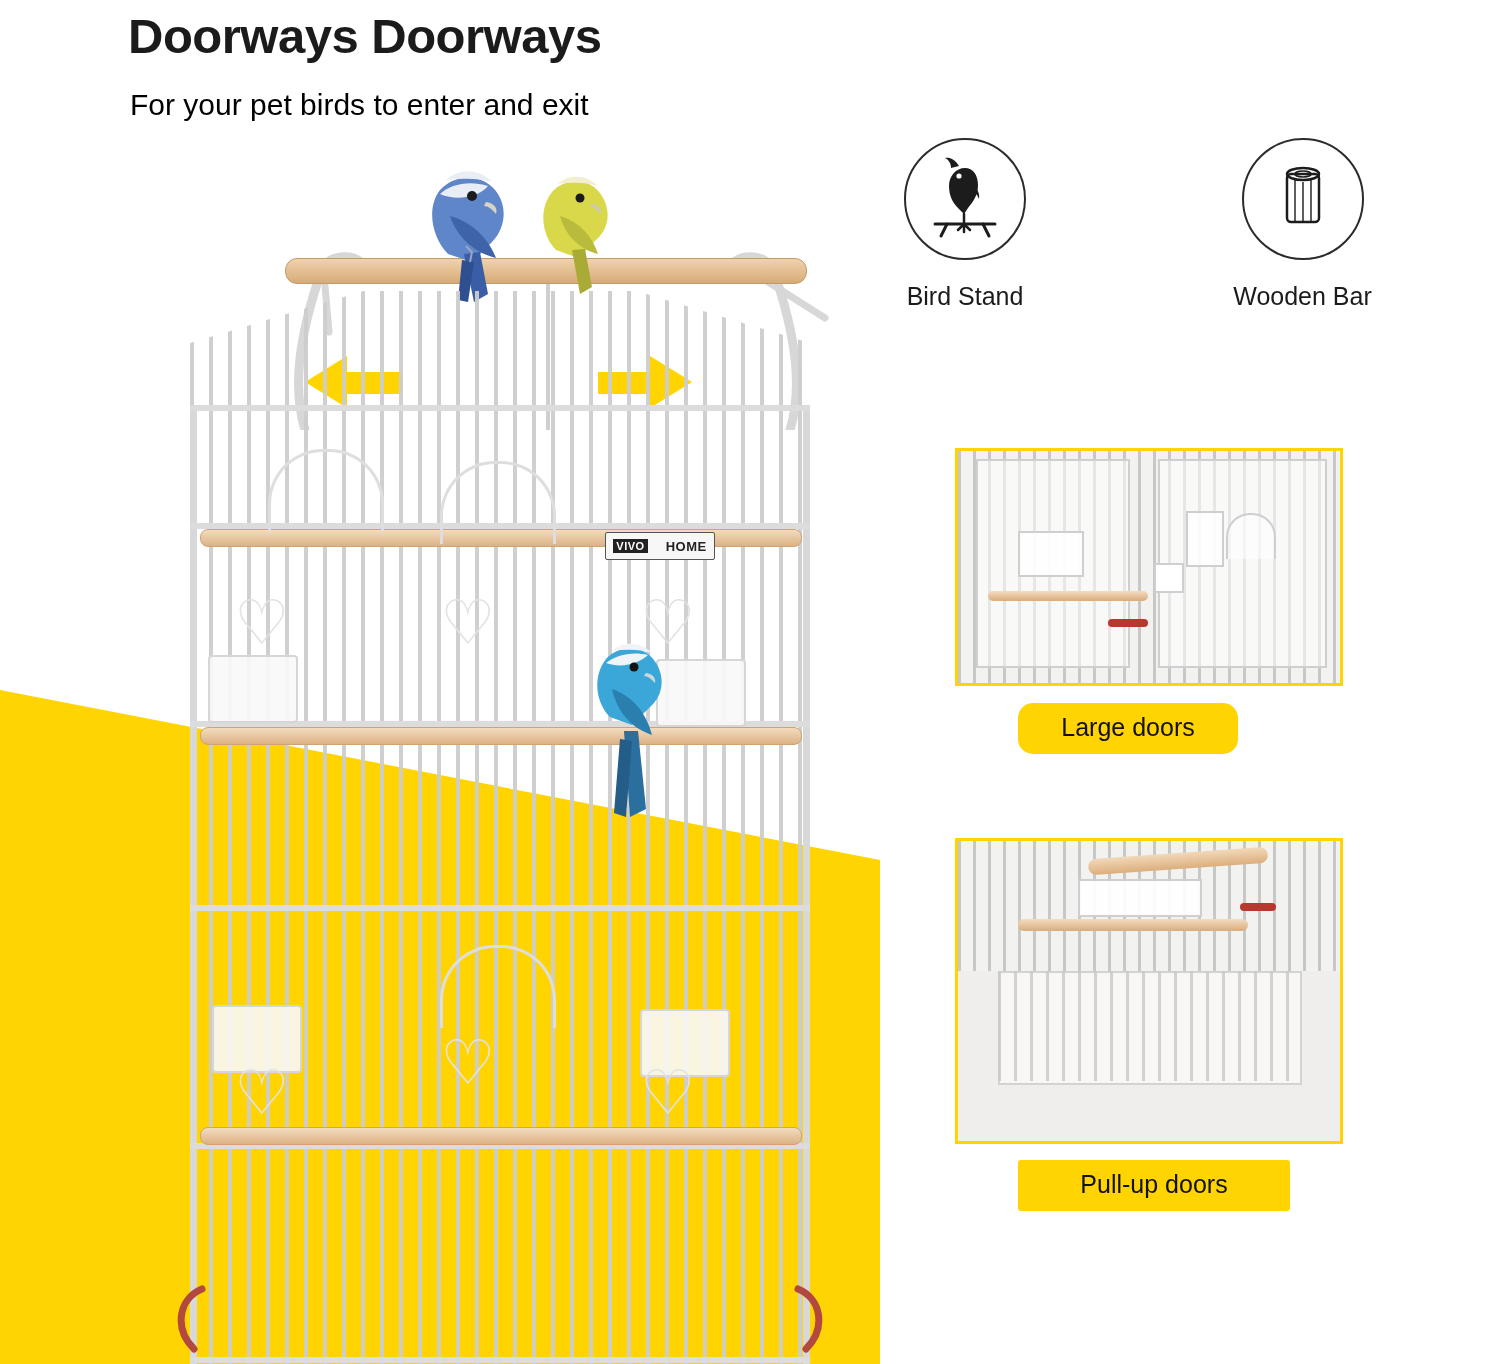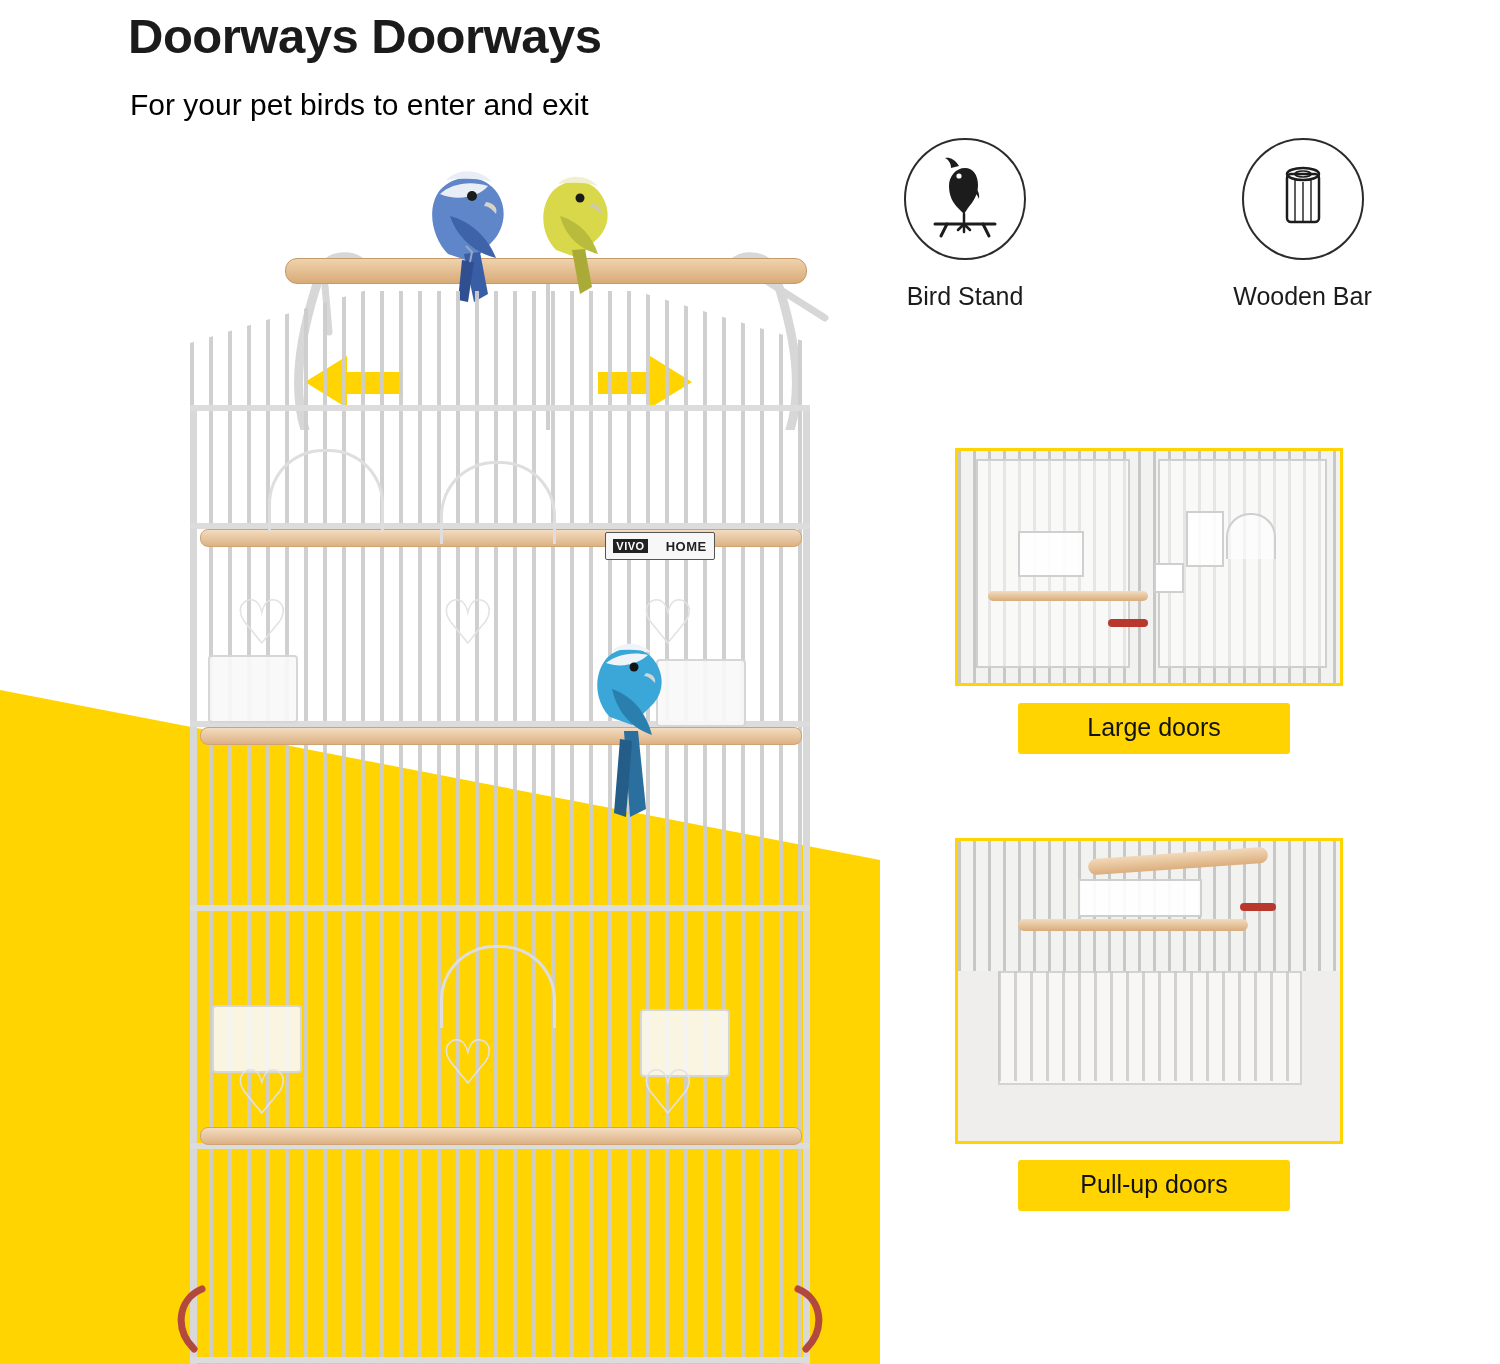--- a/index.html
+++ b/index.html
@@ -87,21 +87,21 @@
 
   .caption {
     position: absolute;
     background: #FFD400;
     color: #111;
     font-size: 25px;
     text-align: center;
     padding: 10px 0 12px 0;
     border-radius: 3px;
   }
-  #caption-large-doors { left: 1018px; top: 703px; width: 272px; }
+  #caption-large-doors { left: 1018px; top: 703px; width: 220px; border-radius: 15px; }
   #caption-pull-up-doors { left: 1018px; top: 1160px; width: 272px; }
 
   
   #cage-photo {
     position: absolute;
     left: 150px;
     top: 140px;
     width: 700px;
     height: 1224px;
   }

